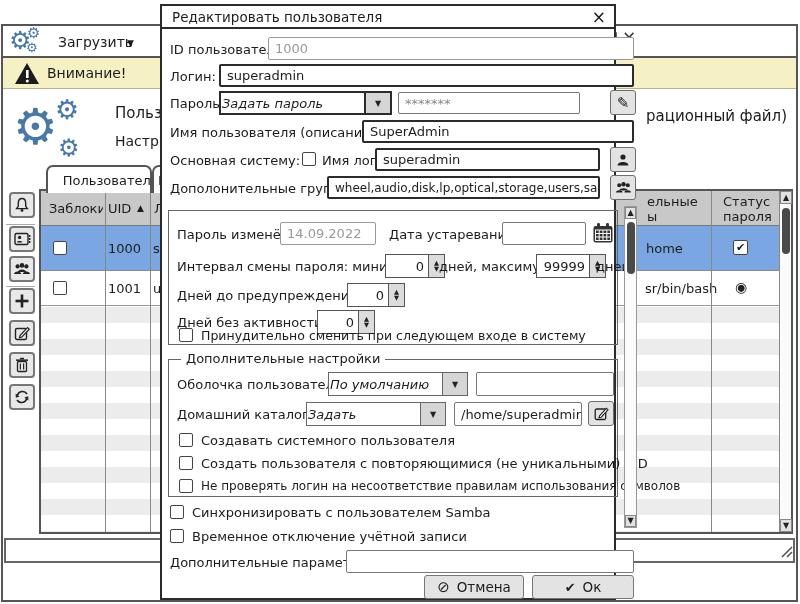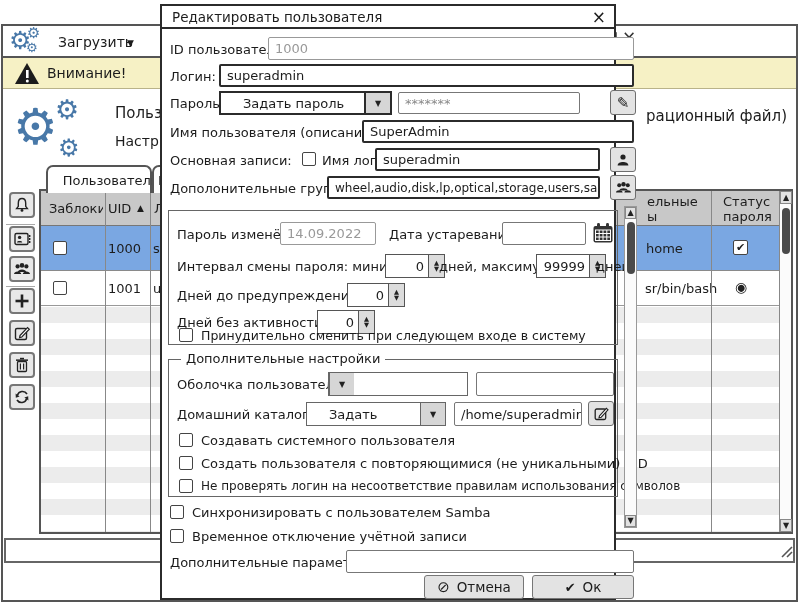--- a/index.html
+++ b/index.html
@@ -29,21 +29,21 @@
   
   .dialog{left:160px;top:4px;width:456px;height:596px;background:#fff;border:2px solid #2b2b2b;z-index:10;}
   .dtitle{left:0;top:0;width:100%;height:23px;border-bottom:2px solid #2b2b2b;background:#fff;
           display:flex;align-items:center;padding:0 10px;font-size:13.5px;}
   .input{background:#fff;border:1px solid #777;border-radius:2px;display:flex;align-items:center;
          padding:0 6px;font-size:13px;overflow:hidden;}
   .input.dark{border:2px solid #2b2b2b;}
   .input.dis{color:#999;border-color:#999;}
   .combo{display:flex;border:2px solid #2b2b2b;background:#fff;}
   .combo.light{border:1px solid #666;}
-  .combo .cval{flex:1;display:flex;align-items:center;padding:0 22px;font-size:13px;overflow:hidden;}
+  .combo .cval{flex:1;display:flex;align-items:center;padding:0 1px;font-size:13px;overflow:hidden;font-style:italic;}
   .combo .carr{width:24px;background:#d6d6d6;border-left:2px solid #2b2b2b;display:flex;align-items:center;
                justify-content:center;font-size:8px;color:#222;}
   .combo.light .carr{border-left:1px solid #666;}
   .sq{background:#e3e3e3;border:1.5px solid #6e6e6e;border-radius:3px;display:flex;align-items:center;justify-content:center;}
   .spin{display:flex;}
   .spin .num{background:#fff;border:1px solid #555;display:flex;align-items:center;justify-content:flex-end;
              padding:0 4px;font-size:13px;}
   .spin .sarr{width:15px;background:#dcdcdc;border:1px solid #555;border-left:none;display:flex;flex-direction:column;
               align-items:center;justify-content:center;font-size:6.5px;line-height:6.5px;color:#222;}
   .cb{width:14px;height:14px;border:1.5px solid #444;border-radius:2px;background:#fff;display:flex;
@@ -241,21 +241,21 @@
     </div>
     <div class="abs sq" style="left:448px;top:84px;width:26px;height:25px;">
       <span style="font-size:15px;">✎</span>
     </div>
 
     <span class="abs lbl nw" style="left:8px;top:119px;">Имя пользователя (описание):</span>
     <div class="abs input dark" style="left:200px;top:114px;width:272px;height:23px;">
       <span>SuperAdmin</span>
     </div>
 
-    <span class="abs lbl nw" style="left:8px;top:147px;">Основная записи:</span>
+    <span class="abs lbl nw" style="left:8px;top:147px;">Основная систему:</span>
     <span class="cb abs" style="left:140px;top:146px;"></span>
     <span class="abs lbl nw" style="left:160px;top:147px;">Имя логина</span>
     <div class="abs input dark" style="left:213px;top:142px;width:225px;height:23px;">
       <span>superadmin</span>
     </div>
     <div class="abs sq" style="left:448px;top:141px;width:26px;height:25px;">
       <svg width="14" height="14" viewBox="0 0 14 14">
         <circle cx="7" cy="4" r="2.6" fill="#222"></circle>
           <path d="M1.6 12.4 C1.6 7.8 12.4 7.8 12.4 12.4 Z" fill="#222"></path>
       </svg>
@@ -338,20 +338,21 @@
 
       <span class="cb abs" style="left:10px;top:117px;"></span>
       <span class="abs lbl nw" style="left:32px;top:117px;font-size:12.5px;">Принудительно сменить при следующем входе в систему</span>
     </div>
 
     <div class="abs gb" style="left:6px;top:353px;width:450px;height:138px;">
       <span class="legend nw">Дополнительные настройки</span>
 
       <span class="abs lbl nw" style="left:8px;top:17px;">Оболочка пользователя:</span>
       <div class="abs combo light" style="left:159px;top:12px;width:140px;height:24px;">
+        <span class="cval nw">По умолчанию</span>
         <span class="carr">▼</span>
       </div>
       <div class="abs input" style="left:307px;top:12px;width:138px;height:24px;">
         <span></span>
       </div>
 
       <span class="abs lbl nw" style="left:8px;top:47px;">Домашний каталог:</span>
       <div class="abs combo light" style="left:137px;top:42px;width:140px;height:24px;">
         <span class="cval nw">Задать</span>
         <span class="carr">▼</span>

